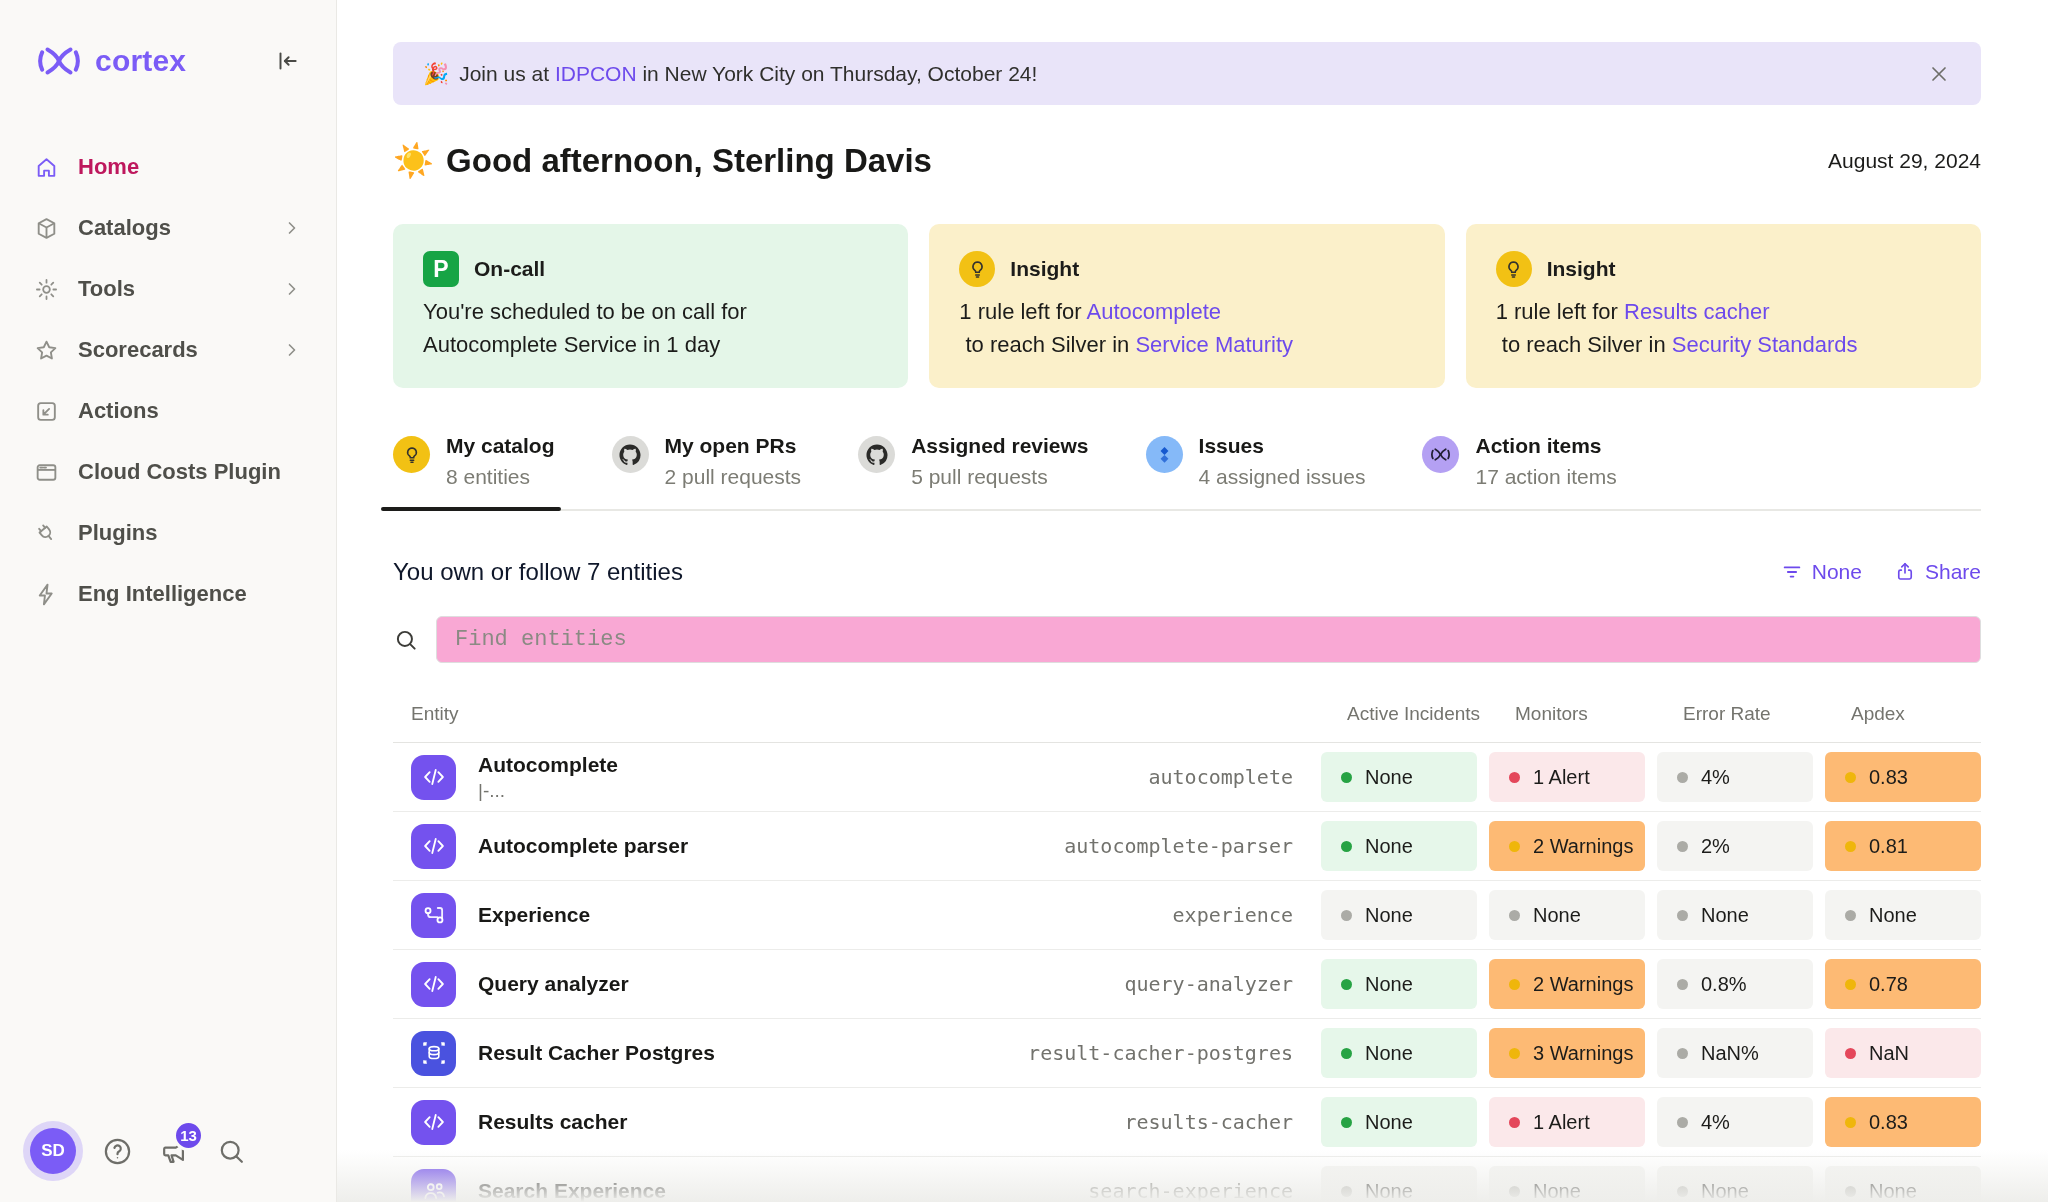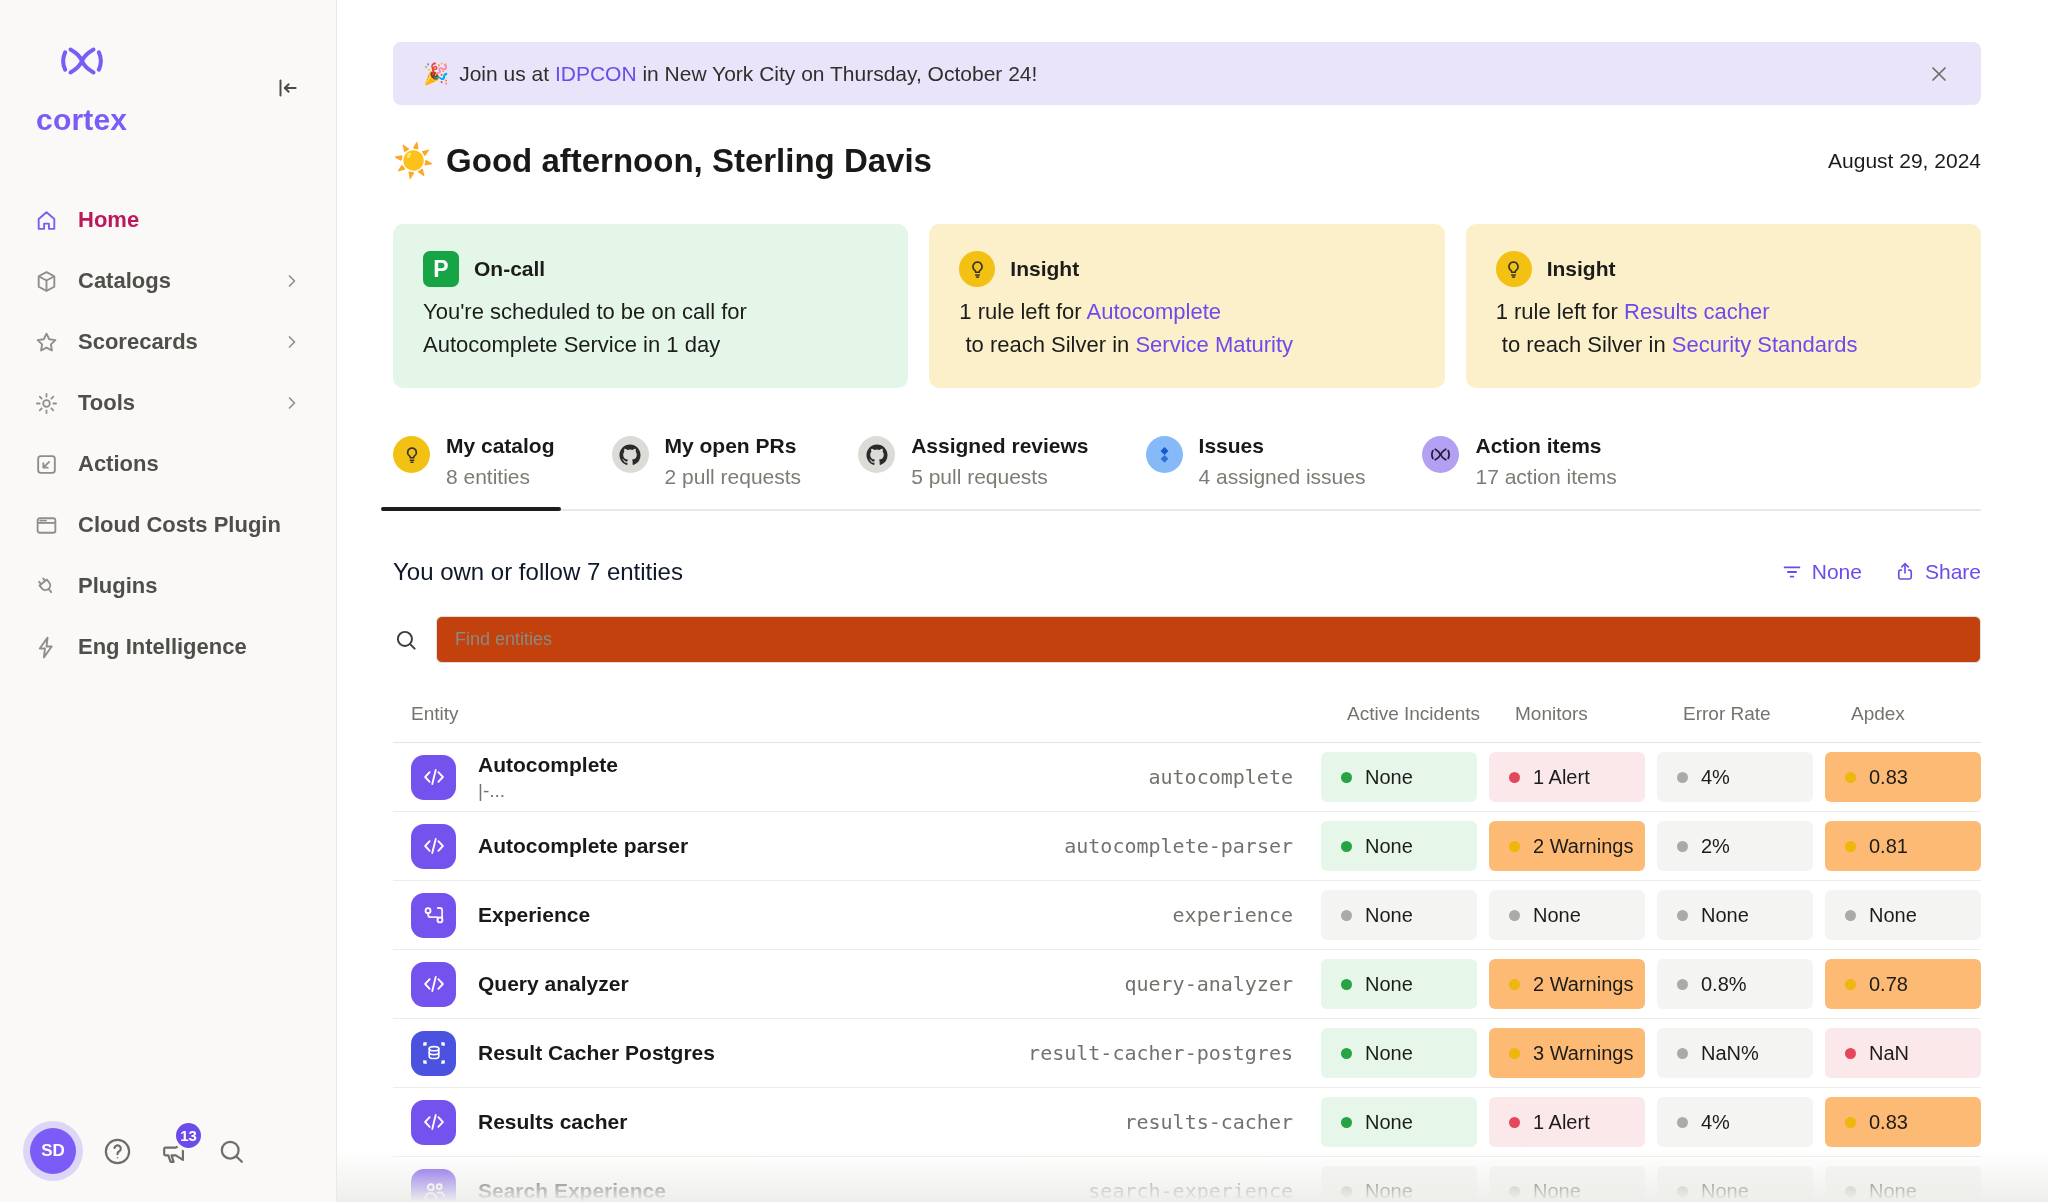--- a/index.html
+++ b/index.html
@@ -4,21 +4,21 @@
 <style>
   * { margin:0; padding:0; box-sizing:border-box; }
   html,body { width:2048px; height:1202px; overflow:hidden; background:#fff;
     font-family:"Liberation Sans", sans-serif; color:#1c1c1a; }
   .app { display:flex; width:2048px; height:1202px; }
 
   
   .sidebar { width:337px; min-width:337px; background:#faf9f7; border-right:1px solid #eae9e5;
     display:flex; flex-direction:column; }
   .brand-row { display:flex; align-items:center; justify-content:space-between; padding:38px 36px 0 36px; }
-  .brand { display:flex; align-items:center; gap:19px;flex-direction:column; }
+  .brand { display:flex; align-items:center; gap:13px; }
   .brand-name { font-size:30px; font-weight:700; color:#7b5cf6; letter-spacing:.2px; }
   .collapse-btn { color:#4a4a46; cursor:pointer; display:flex; }
   .nav { margin-top:58px; padding:0 18px; display:flex; flex-direction:column; gap:11px; }
   .nav-item { display:flex; align-items:center; gap:19px; padding:12px 16px; border-radius:8px;
     font-size:22px; font-weight:700; color:#4f4f4a; cursor:pointer; }
   .nav-item .nav-ico { display:flex; color:#8f8f89; }
   .nav-item.active { color:#be185d; }
   .nav-item.active .nav-ico { color:#7b5cf6; }
   .nav-chevron { margin-left:auto; color:#8f8f89; display:none; }
   .nav-item[data-chev="true"] .nav-chevron { display:flex; }
@@ -70,22 +70,22 @@
   .tab-label { font-size:21px; font-weight:700; color:#191917; white-space:nowrap; }
   .tab-sub { font-size:21px; color:#7c7c74; white-space:nowrap; }
 
   .section-row { margin-top:47px; display:flex; align-items:center; justify-content:space-between; }
   .section-title { font-size:24px; font-weight:500; color:#0f172a; }
   .section-actions { display:flex; align-items:center; gap:32px; }
   .link-btn { display:flex; align-items:center; gap:9px; color:#6d4aec; font-size:21px; font-weight:500; cursor:pointer; }
 
   .search-row { margin-top:30px; display:flex; align-items:center; gap:17px; }
   .search-glyph { color:#3c3c38; display:flex; }
-  .search-input { flex:1; height:47px; background:#c2410c; border:1px solid #dedede; border-radius:6px;
-    font-size:18px; color:#1c1c1a; padding:0 18px; font-family:Liberation Sans, sans-serif; outline:none; }
+  .search-input { flex:1; height:47px; background:#f9a8d4; border:1px solid #dedede; border-radius:6px;
+    font-size:22px; color:#1c1c1a; padding:0 18px; font-family:Liberation Mono, monospace; outline:none; }
   .search-input::placeholder { color:#8a8a83; }
 
   .table { margin-top:24px; }
   .thead, .trow { display:grid; grid-template-columns:1fr 156px 156px 156px 156px; column-gap:12px; align-items:center; }
   .thead { padding:16px 0 17px 0; border-bottom:1px solid #e4e4e1; }
   .th { font-size:19px; color:#74746e; padding-left:26px; white-space:nowrap; }
   .th.first { padding-left:18px; }
   .trow { height:69px; border-bottom:1px solid #ececea; cursor:pointer; }
   .entity-cell { display:flex; align-items:center; gap:22px; min-width:0; padding-left:18px; }
   .entity-icon { width:45px; height:45px; border-radius:13px; background:#7452ee; color:#fff;
@@ -162,42 +162,42 @@
     <span class="nav-label">Catalogs</span>
     <span class="nav-chevron">
       <svg width="20" height="20" viewBox="0 0 24 24" fill="none" stroke="currentColor" stroke-width="2" stroke-linecap="round" stroke-linejoin="round">
               <path d="m9 6 6 6-6 6"></path>
             </svg>
     </span>
   </div>
         <div class="nav-item" data-chev="true">
     <span class="nav-ico">
 
-      <svg width="25" height="25" viewBox="0 0 24 24" fill="none" stroke="currentColor" stroke-width="1.8" stroke-linejoin="round">
-              <path d="m12 3.5 2.6 5.4 5.9.8-4.3 4.1 1 5.9-5.2-2.8-5.2 2.8 1-5.9-4.3-4.1 5.9-.8z"></path>
-            </svg>
-
-    </span>
-    <span class="nav-label">Scorecards</span>
+      <svg width="25" height="25" viewBox="0 0 24 24" fill="none" stroke="currentColor" stroke-width="1.7" stroke-linecap="round">
+              <circle cx="12" cy="12" r="3.2"></circle>
+              <path d="M12 2.8v2.6M12 18.6v2.6M21.2 12h-2.6M5.4 12H2.8M18.5 5.5l-1.9 1.9M7.4 16.6l-1.9 1.9M18.5 18.5l-1.9-1.9M7.4 7.4 5.5 5.5"></path>
+            </svg>
+
+    </span>
+    <span class="nav-label">Tools</span>
     <span class="nav-chevron">
       <svg width="20" height="20" viewBox="0 0 24 24" fill="none" stroke="currentColor" stroke-width="2" stroke-linecap="round" stroke-linejoin="round">
               <path d="m9 6 6 6-6 6"></path>
             </svg>
     </span>
   </div>
         <div class="nav-item" data-chev="true">
     <span class="nav-ico">
 
-      <svg width="25" height="25" viewBox="0 0 24 24" fill="none" stroke="currentColor" stroke-width="1.7" stroke-linecap="round">
-              <circle cx="12" cy="12" r="3.2"></circle>
-              <path d="M12 2.8v2.6M12 18.6v2.6M21.2 12h-2.6M5.4 12H2.8M18.5 5.5l-1.9 1.9M7.4 16.6l-1.9 1.9M18.5 18.5l-1.9-1.9M7.4 7.4 5.5 5.5"></path>
-            </svg>
-
-    </span>
-    <span class="nav-label">Tools</span>
+      <svg width="25" height="25" viewBox="0 0 24 24" fill="none" stroke="currentColor" stroke-width="1.8" stroke-linejoin="round">
+              <path d="m12 3.5 2.6 5.4 5.9.8-4.3 4.1 1 5.9-5.2-2.8-5.2 2.8 1-5.9-4.3-4.1 5.9-.8z"></path>
+            </svg>
+
+    </span>
+    <span class="nav-label">Scorecards</span>
     <span class="nav-chevron">
       <svg width="20" height="20" viewBox="0 0 24 24" fill="none" stroke="currentColor" stroke-width="2" stroke-linecap="round" stroke-linejoin="round">
               <path d="m9 6 6 6-6 6"></path>
             </svg>
     </span>
   </div>
         <div class="nav-item" data-chev="false">
     <span class="nav-ico">
 
       <svg width="25" height="25" viewBox="0 0 24 24" fill="none" stroke="currentColor" stroke-width="1.8" stroke-linecap="round" stroke-linejoin="round">

